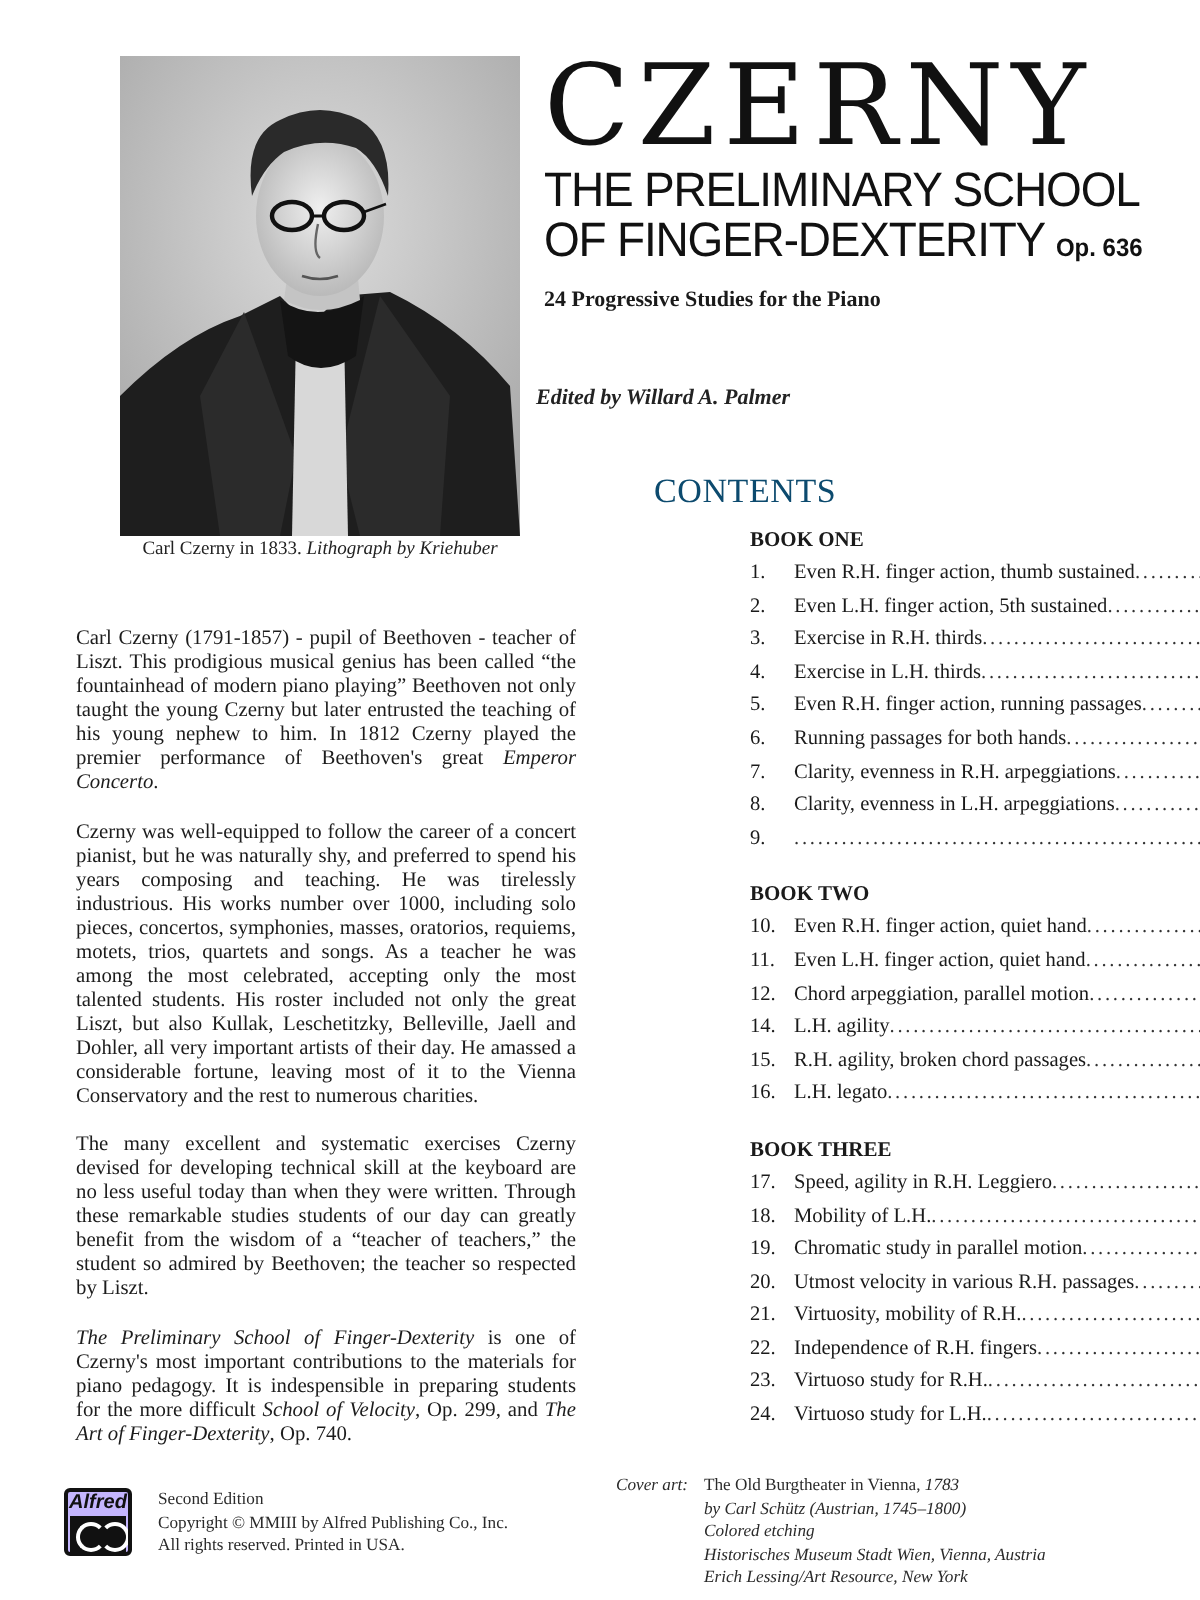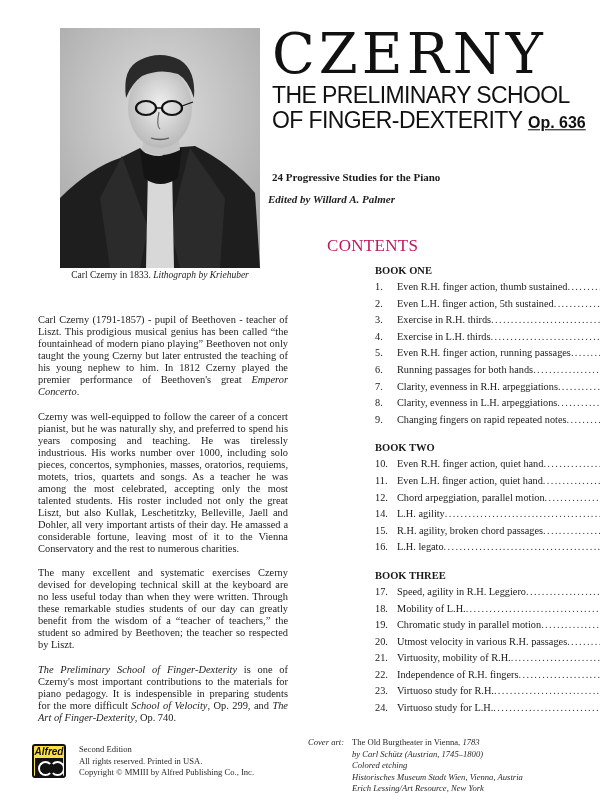--- a/index.html
+++ b/index.html
@@ -21,30 +21,30 @@
   .title-czerny {
     position: absolute; left: 272px; top: 26px;
     font-family: "DejaVu Serif", serif; font-size: 56px; letter-spacing: 4px; color: #111;
     font-weight: normal; line-height: 1;
   }
   .title-sub {
     position: absolute; left: 272px; top: 82px; width: 330px;
     font-family: "Liberation Sans", sans-serif; font-size: 23px; line-height: 24px; color: #111;
     letter-spacing: -0.6px; transform: scaleY(1.05); transform-origin: left top;
   }
-  .title-sub .op { font-size: 16px; font-weight: bold; letter-spacing: 0; text-decoration: underline; }
+  .title-sub .op { font-size: 12px; font-weight: bold; letter-spacing: 0; }
   .subtitle {
-    position: absolute; left: 272px; top: 171px; font-size: 11px; font-weight: bold; color: #1a1a1a;
+    position: absolute; left: 272px; top: 144px; font-size: 11px; font-weight: bold; color: #1a1a1a;
   }
   .editor {
     position: absolute; left: 268px; top: 193px; font-size: 11px; font-style: italic; color: #222; font-weight: bold;
   }
 
   .contents-title {
-    position: absolute; left: 327px; top: 236px; font-size: 17px; color: #be185d; letter-spacing: 0.3px;
+    position: absolute; left: 327px; top: 236px; font-size: 17px; color: #0c4a6e; letter-spacing: 0.3px;
   }
   .toc { position: absolute; left: 327px; top: 262px; width: 260px; font-size: 10.3px; margin-left: 48px; }
   .book-head { font-weight: bold; font-size: 10.5px; height: 17px; line-height: 17px; }
   .toc-row { display: flex; height: 16.6px; line-height: 16.6px; white-space: nowrap; overflow: hidden; }
   .toc-num { width: 22px; flex: none; }
   .toc-text { flex: none; }
   .toc-dots { flex: 1; overflow: hidden; letter-spacing: 1.6px; color: #333; }
   .toc-dots::before { content: ". . . . . . . . . . . . . . . . . . . . . . . . . . . . . . . . . . . . . . . . . . . . . . . . . . . . . . . . . ."; letter-spacing: -0.6px; }
   .toc-page { flex: none; text-align: right; }
   .book-gap { height: 11px; }
@@ -54,21 +54,21 @@
     text-align: justify; color: #1c1c1c;
   }
   .p1 { top: 314px; }
   .p2 { top: 411px; }
   .p3 { top: 567px; }
   .p4 { top: 664px; }
   .body-text i { font-style: italic; }
 
   .alfred-logo {
     position: absolute; left: 32px; top: 744px; width: 34px; height: 34px;
-    border: 2px solid #111; border-radius: 3px; background: #fde047; overflow: hidden;
+    border: 2px solid #111; border-radius: 3px; background: #c4b5fd; overflow: hidden;
   }
   .alfred-logo .word {
     font-family: "Liberation Sans", sans-serif; font-weight: bold; font-style: italic;
     font-size: 10px; text-align: center; line-height: 12px; color: #111;
   }
   .alfred-logo .mark { background: #111; height: 18px; margin: 0 1px; position: relative; }
   .alfred-logo .mark::before, .alfred-logo .mark::after {
     content: ""; position: absolute; top: 3px; width: 11px; height: 11px; border-radius: 50%;
     border: 2.5px solid #fff; border-right-color: transparent;
   }
@@ -189,21 +189,20 @@
       <span class="toc-page">.14</span>
     </div>
     <div class="toc-row">
       <span class="toc-num">8.</span>
       <span class="toc-text">Clarity, evenness in L.H. arpeggiations</span>
       <span class="toc-dots"></span>
       <span class="toc-page">.16</span>
     </div>
     <div class="toc-row">
       <span class="toc-num">9.</span>
-      <span class="toc-text">Changing fingers on rapid repeated notes</span>
       <span class="toc-dots"></span>
       <span class="toc-page">.18</span>
     </div>
     <div class="book-gap"></div>
     <div class="book-head">BOOK TWO</div>
     <div class="toc-row">
       <span class="toc-num">10.</span>
       <span class="toc-text">Even R.H. finger action, quiet hand</span>
       <span class="toc-dots"></span>
       <span class="toc-page">.20</span>
@@ -297,22 +296,22 @@
 <div class="body-text p2">Czerny was well-equipped to follow the career of a concert pianist, but he was naturally shy, and preferred to spend his years composing and teaching. He was tirelessly industrious. His works number over 1000, including solo pieces, concertos, symphonies, masses, oratorios, requiems, motets, trios, quartets and songs. As a teacher he was among the most celebrated, accepting only the most talented students. His roster included not only the great Liszt, but also Kullak, Leschetitzky, Belleville, Jaell and Dohler, all very important artists of their day. He amassed a considerable fortune, leaving most of it to the Vienna Conservatory and the rest to numerous charities.</div>
 <div class="body-text p3">The many excellent and systematic exercises Czerny devised for developing technical skill at the keyboard are no less useful today than when they were written. Through these remarkable studies students of our day can greatly benefit from the wisdom of a “teacher of teachers,” the student so admired by Beethoven; the teacher so respected by Liszt.</div>
 <div class="body-text p4"><i>The Preliminary School of Finger-Dexterity</i><span> is one of Czerny's most important contributions to the materials for piano pedagogy. It is indespensible in preparing students for the more difficult </span><i>School of Velocity</i><span>, Op. 299, and </span><i>The Art of Finger-Dexterity</i><span>, Op. 740.</span></div>
 
 <div class="alfred-logo">
   <div class="word">Alfred</div>
   <div class="mark"></div>
 </div>
 <div class="copyright">
   <div>Second Edition</div>
+  <div>Copyright © MMIII by Alfred Publishing Co., Inc.</div>
   <div>All rights reserved. Printed in USA.</div>
-  <div>Copyright © MMIII by Alfred Publishing Co., Inc.</div>
 </div>
 <div class="cover-art">
   <div class="row">
     <span class="lbl">Cover art:</span>
     <span><span>The Old Burgtheater in Vienna, </span><i>1783</i></span>
   </div>
   <div class="indent">by Carl Schütz (Austrian, 1745–1800)</div>
   <div class="indent">Colored etching</div>
   <div class="indent">Historisches Museum Stadt Wien, Vienna, Austria</div>
   <div class="indent">Erich Lessing/Art Resource, New York</div>

